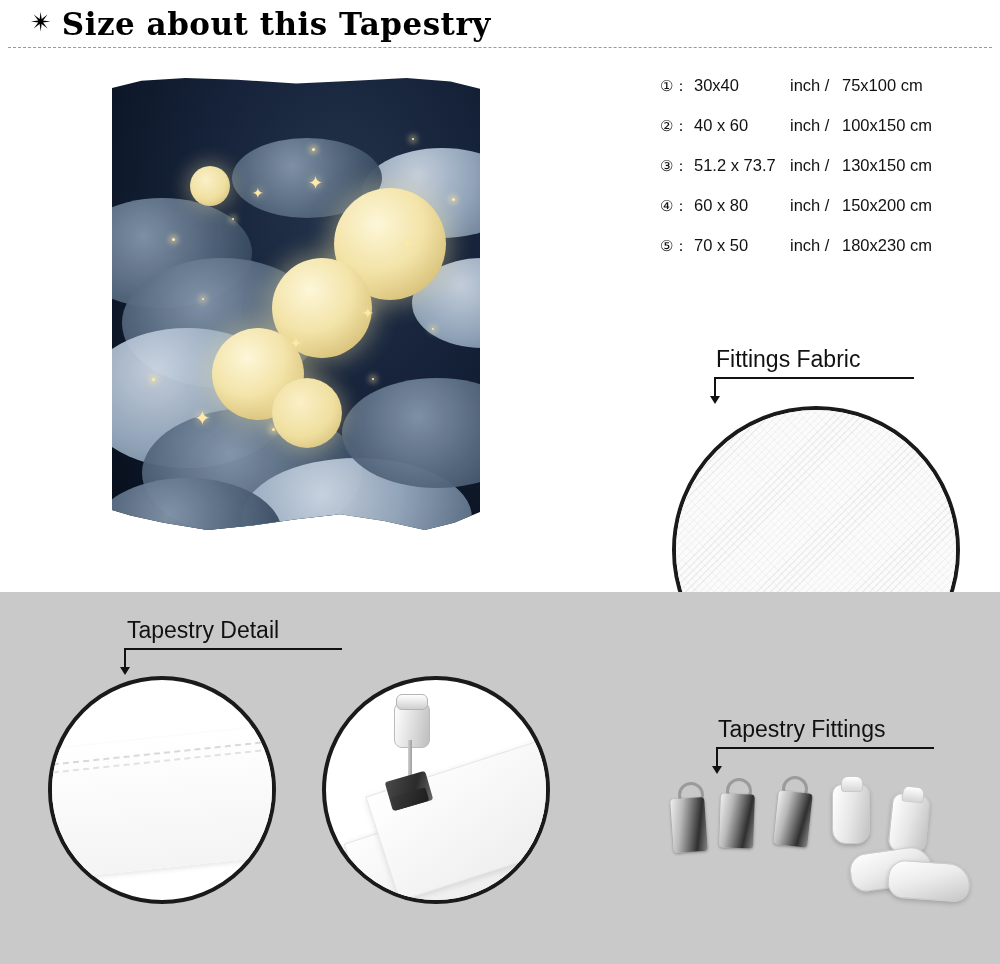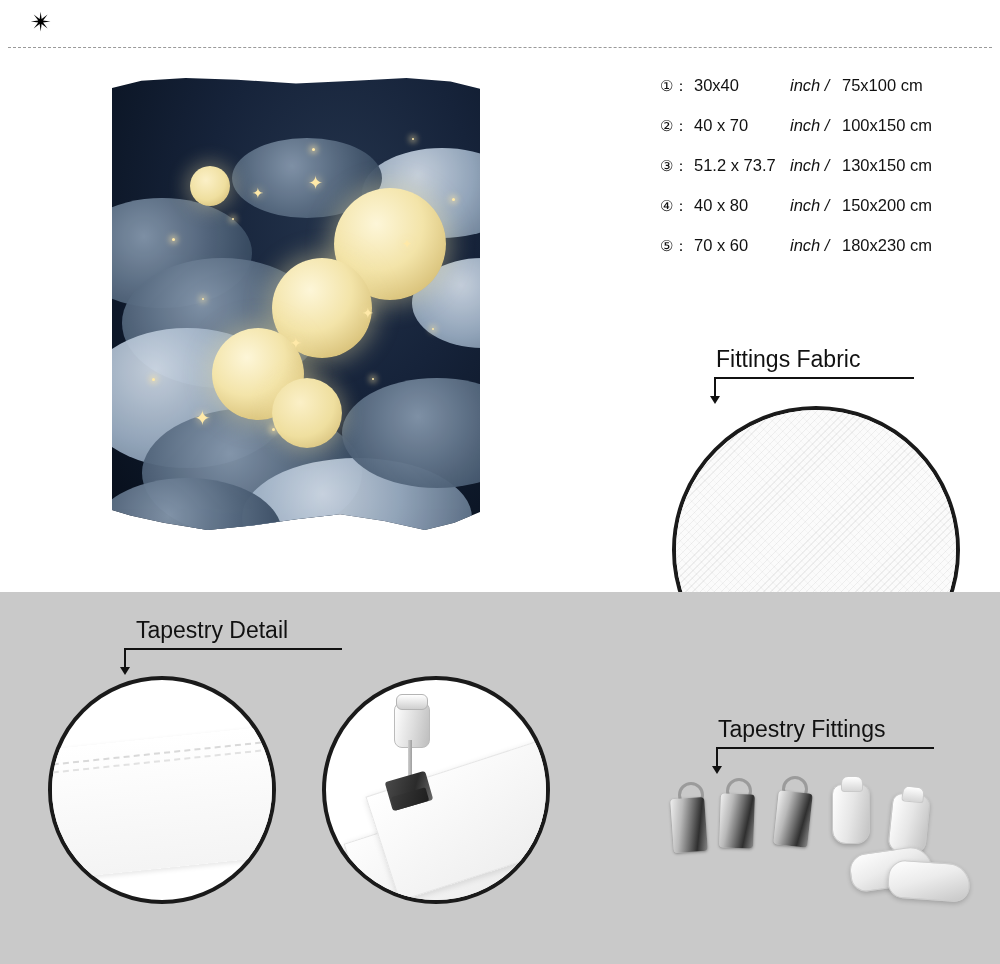--- a/index.html
+++ b/index.html
@@ -141,21 +141,20 @@
     flex: none;
     font-size: 15px;
   }
   .size-in {
     display: inline-block;
     min-width: 96px;
   }
   .size-unit {
     display: inline-block;
     min-width: 52px;
-    font-style: italic;
   }
 
   
   .sec-heading {
     position: absolute;
     font-size: 23px;
     color: #111;
     white-space: nowrap;
   }
   .sec-underline {
@@ -357,20 +356,21 @@
     background: linear-gradient(160deg, #ffffff 0%, #ececec 45%, #c6c6c6 100%);
     border: 1px solid #cdcdcd;
     box-shadow: 0 2px 5px rgba(0,0,0,0.2);
   }
 </style>
 </head>
 <body>
 
 <div class="header">
   <span class="star-bullet">✴</span>
+  <span class="header-title">Size about this Tapestry</span>
 </div>
 <div class="header-rule"></div>
 
 <div class="panel-top"></div>
 
 <div class="tapestry-wrap">
   <div class="tapestry-img">
 
     <div class="cloud dark" style="left:-40px; top:120px; width:180px; height:110px;"></div>
     <div class="cloud dark" style="left:10px; top:180px; width:200px; height:130px;"></div>
@@ -412,55 +412,55 @@
 
 <div class="size-list">
   <div class="size-row">
     <span class="size-num">①：</span>
     <span class="size-in">30x40</span>
     <span class="size-unit">inch /</span>
     <span>75x100 cm</span>
   </div>
   <div class="size-row">
     <span class="size-num">②：</span>
-    <span class="size-in">40 x 70</span>
+    <span class="size-in">40 x 60</span>
     <span class="size-unit">inch /</span>
     <span>100x150 cm</span>
   </div>
   <div class="size-row">
     <span class="size-num">③：</span>
     <span class="size-in">51.2 x 73.7</span>
     <span class="size-unit">inch /</span>
     <span>130x150 cm</span>
   </div>
   <div class="size-row">
     <span class="size-num">④：</span>
-    <span class="size-in">40 x 80</span>
+    <span class="size-in">60 x 80</span>
     <span class="size-unit">inch /</span>
     <span>150x200 cm</span>
   </div>
   <div class="size-row">
     <span class="size-num">⑤：</span>
-    <span class="size-in">70 x 60</span>
+    <span class="size-in">70 x 50</span>
     <span class="size-unit">inch /</span>
     <span>180x230 cm</span>
   </div>
 </div>
 
 <div class="sec-heading" style="left:716px; top:346px;">Fittings Fabric</div>
 <div class="sec-underline" style="left:714px; top:377px; width:200px;"></div>
 <div class="sec-arrow" style="left:714px; top:377px; height:20px;"></div>
 
 <div class="circle" style="left:672px; top:406px; width:280px; height:280px;">
   <div class="fabric-weave"></div>
 </div>
 
 <div class="panel-gray"></div>
 
-<div class="sec-heading" style="left:136px; top:617px;">Tapestry Detail</div>
+<div class="sec-heading" style="left:127px; top:617px;">Tapestry Detail</div>
 <div class="sec-underline" style="left:124px; top:648px; width:218px;"></div>
 <div class="sec-arrow" style="left:124px; top:648px; height:20px;"></div>
 
 <div class="circle" style="left:48px; top:676px; width:220px; height:220px;">
   <div class="hem-sheet"></div>
   <div class="hem-stitch"></div>
   <div class="hem-stitch2"></div>
 </div>
 
 <div class="circle" style="left:322px; top:676px; width:220px; height:220px;">

